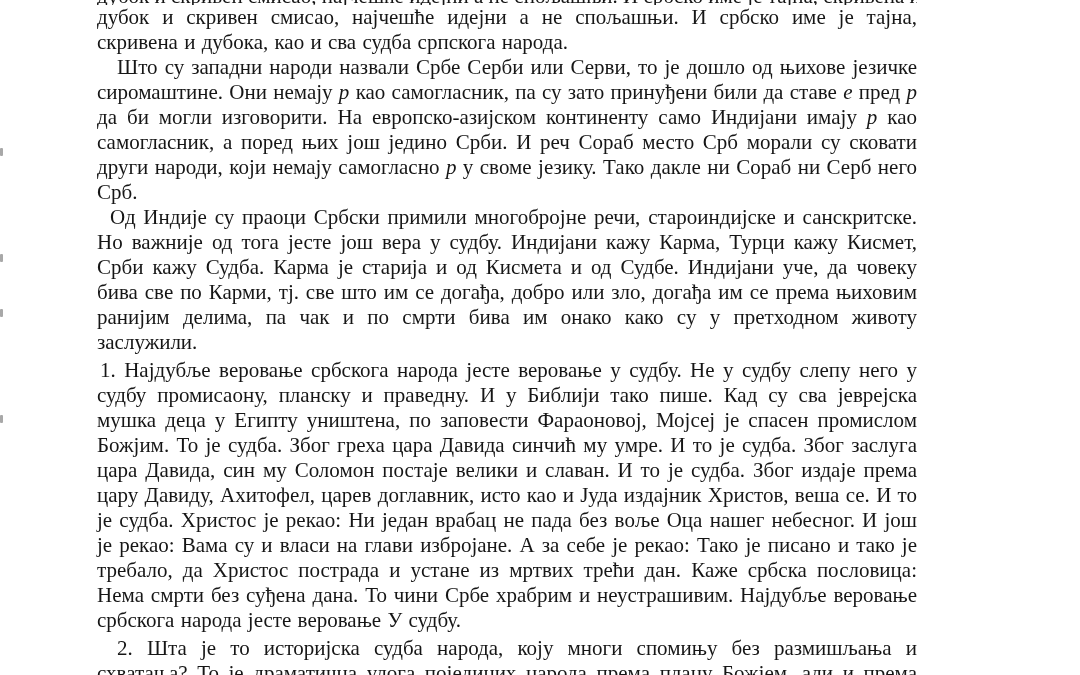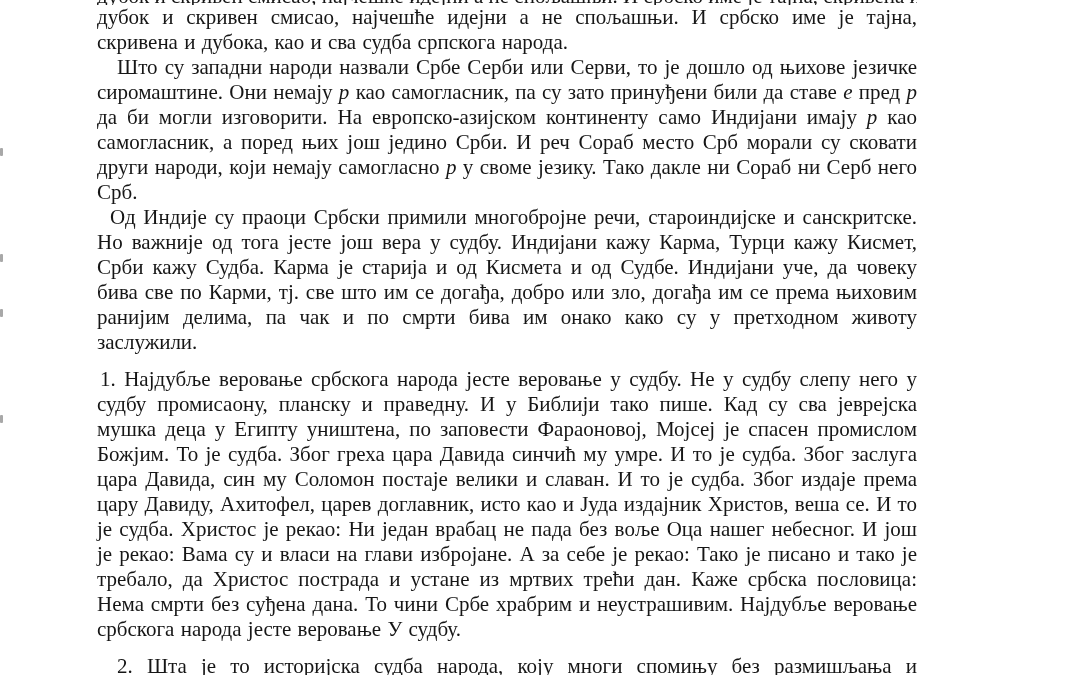--- a/index.html
+++ b/index.html
@@ -38,21 +38,21 @@
   }
   .text-body p.para {
     margin: 0;
     font-size: 21px;
     line-height: 25px;
     text-align: justify;
     text-justify: inter-word;
     word-spacing: 1px;
   }
   .text-body p.para.space-before {
-    margin-top: 12px;
+    margin-top: 3px;
   }
   .text-body i {
     font-style: italic;
   }
   .scan-artifact {
     position: absolute;
     left: 0;
     width: 3px;
     height: 8px;
     background: #a8a8a8;

